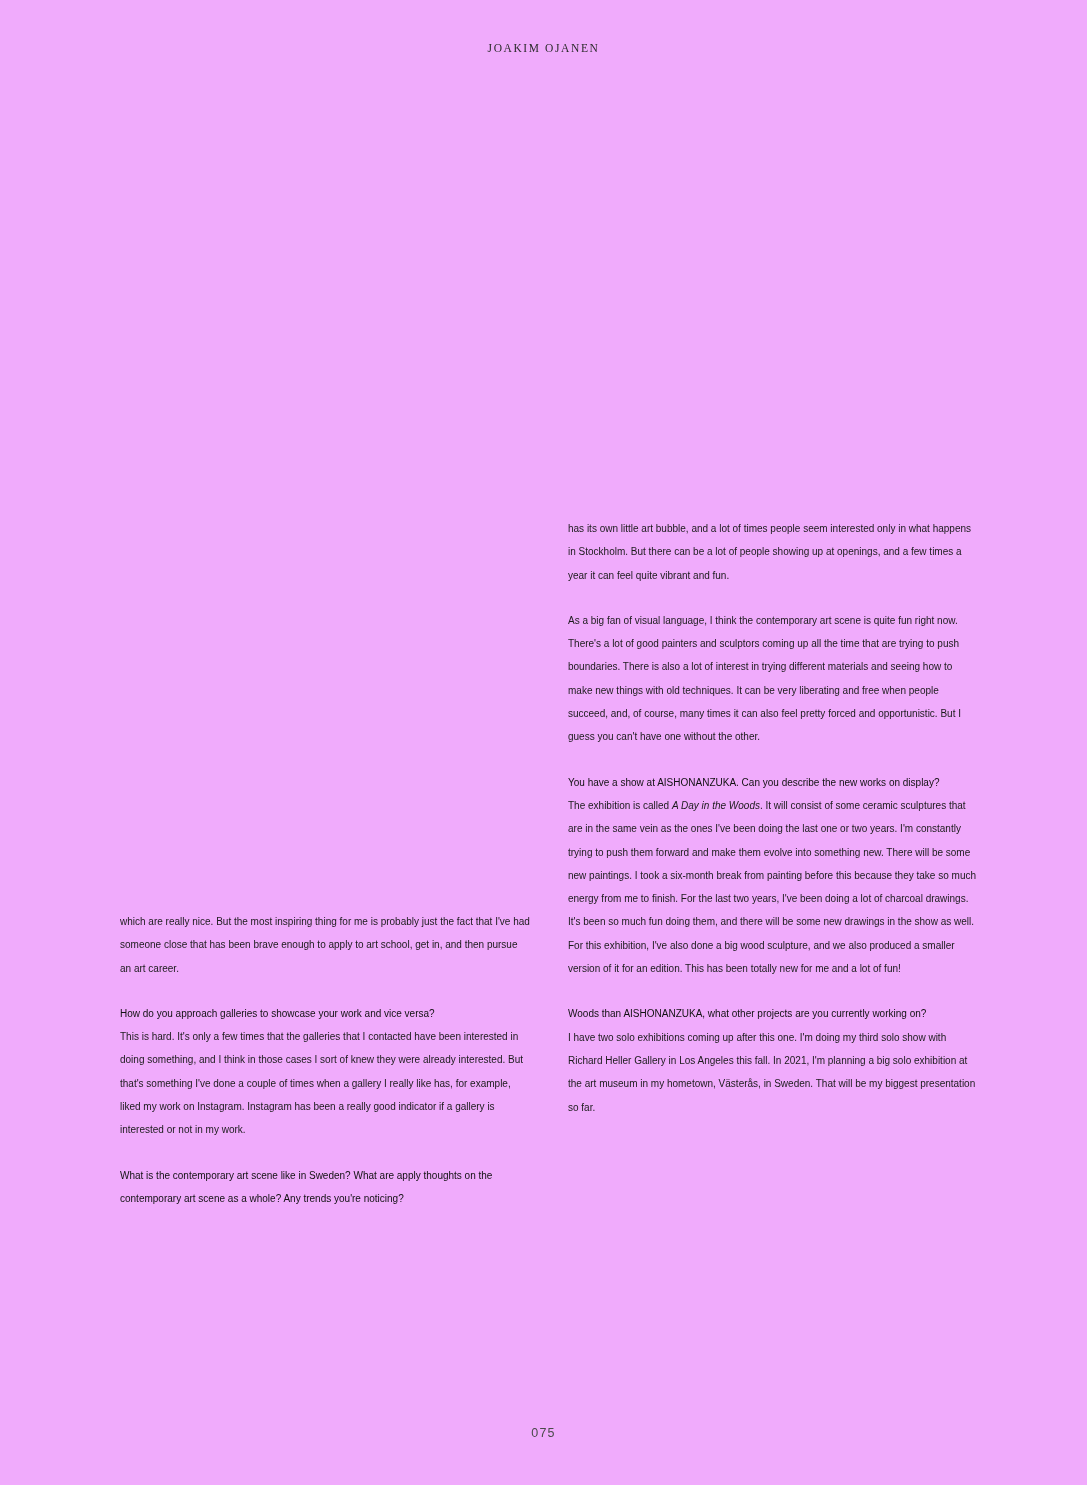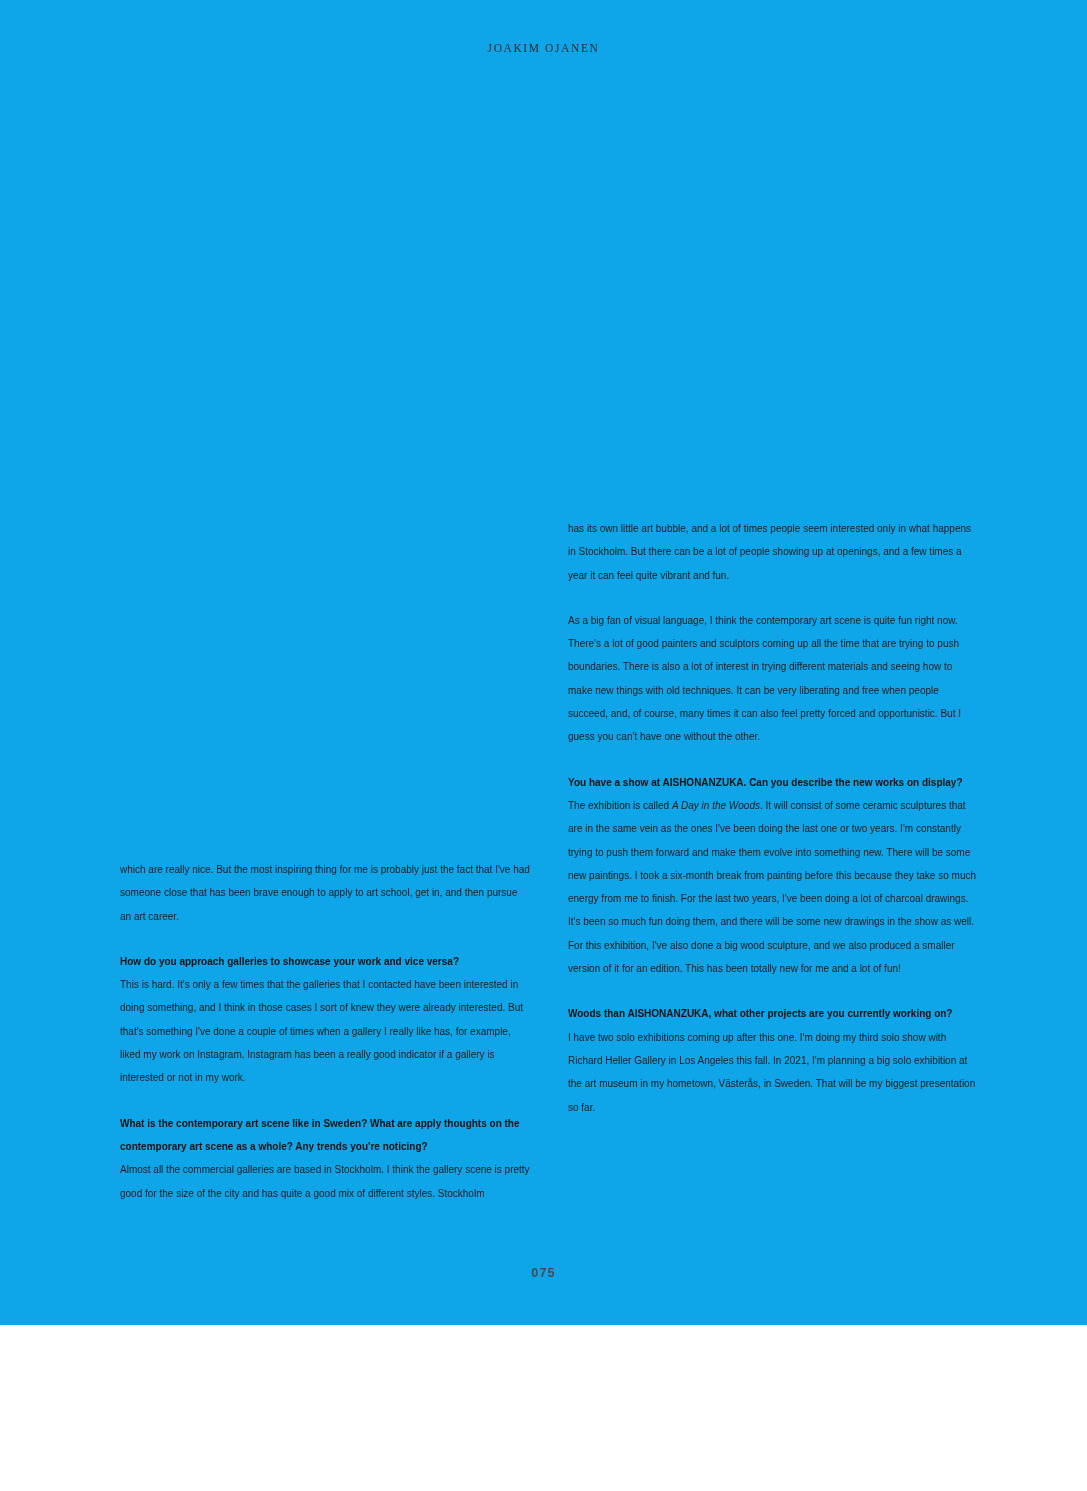--- a/index.html
+++ b/index.html
@@ -3,22 +3,22 @@
 <meta charset="utf-8">
 <style>
   html, body {
     margin: 0;
     padding: 0;
     background: #ffffff;
   }
   .page {
     position: relative;
     width: 1087px;
-    height: 1325px;
-    background: #0ea5e9;
+    height: 1485px;
+    background: #f0abfc;
     font-family: "Liberation Sans", sans-serif;
     color: #1b1b1b;
     overflow: hidden;
   }
   .running-head {
     position: absolute;
     top: 42px;
     left: 0;
     width: 100%;
     text-align: center;
@@ -27,47 +27,47 @@
     letter-spacing: 1.6px;
     color: #2b2b2b;
   }
   .folio {
     position: absolute;
     bottom: 45px;
     left: 0;
     width: 100%;
     text-align: center;
     font-size: 12.5px;
-    font-weight: bold;
+    font-weight: normal;
     letter-spacing: 1.2px;
     color: #4a4a4a;
   }
   .col {
     position: absolute;
     width: 410px;
   }
   .col-left {
     left: 120px;
-    top: 858px;
+    top: 910px;
   }
   .col-right {
     left: 568px;
     top: 517px;
   }
   p {
     margin: 0 0 22px 0;
     font-size: 10px;
     line-height: 23.3px;
     color: #1b1b1b;
   }
   p:last-child {
     margin-bottom: 0;
   }
   .q {
-    font-weight: bold;
+    font-weight: normal;
     margin-bottom: 0;
     color: #111111;
   }
   .q + p {
     margin-top: 0;
   }
   em {
   }
 </style>
 </head>
@@ -75,21 +75,20 @@
 
 <div class="page">
 
   <div class="running-head">JOAKIM OJANEN</div>
 
   <div class="col col-left">
     <p>which are really nice. But the most inspiring thing for me is probably just the fact that I've had someone close that has been brave enough to apply to art school, get in, and then pursue an art career.</p>
     <p class="q">How do you approach galleries to showcase your work and vice versa?</p>
     <p>This is hard. It's only a few times that the galleries that I contacted have been interested in doing something, and I think in those cases I sort of knew they were already interested. But that's something I've done a couple of times when a gallery I really like has, for example, liked my work on Instagram. Instagram has been a really good indicator if a gallery is interested or not in my work.</p>
     <p class="q">What is the contemporary art scene like in Sweden? What are apply thoughts on the contemporary art scene as a whole? Any trends you're noticing?</p>
-    <p>Almost all the commercial galleries are based in Stockholm. I think the gallery scene is pretty good for the size of the city and has quite a good mix of different styles. Stockholm</p>
   </div>
 
   <div class="col col-right">
     <p>has its own little art bubble, and a lot of times people seem interested only in what happens in Stockholm. But there can be a lot of people showing up at openings, and a few times a year it can feel quite vibrant and fun.</p>
     <p>As a big fan of visual language, I think the contemporary art scene is quite fun right now. There's a lot of good painters and sculptors coming up all the time that are trying to push boundaries. There is also a lot of interest in trying different materials and seeing how to make new things with old techniques. It can be very liberating and free when people succeed, and, of course, many times it can also feel pretty forced and opportunistic. But I guess you can't have one without the other.</p>
     <p class="q">You have a show at AISHONANZUKA. Can you describe the new works on display?</p>
     <p><span>The exhibition is called </span><em>A Day in the Woods</em><span>. It will consist of some ceramic sculptures that are in the same vein as the ones I've been doing the last one or two years. I'm constantly trying to push them forward and make them evolve into something new. There will be some new paintings. I took a six-month break from painting before this because they take so much energy from me to finish. For the last two years, I've been doing a lot of charcoal drawings. It's been so much fun doing them, and there will be some new drawings in the show as well. For this exhibition, I've also done a big wood sculpture, and we also produced a smaller version of it for an edition. This has been totally new for me and a lot of fun!</span></p>
     <p class="q">Woods than AISHONANZUKA, what other projects are you currently working on?</p>
     <p>I have two solo exhibitions coming up after this one. I'm doing my third solo show with Richard Heller Gallery in Los Angeles this fall. In 2021, I'm planning a big solo exhibition at the art museum in my hometown, Västerås, in Sweden. That will be my biggest presentation so far.</p>
   </div>

